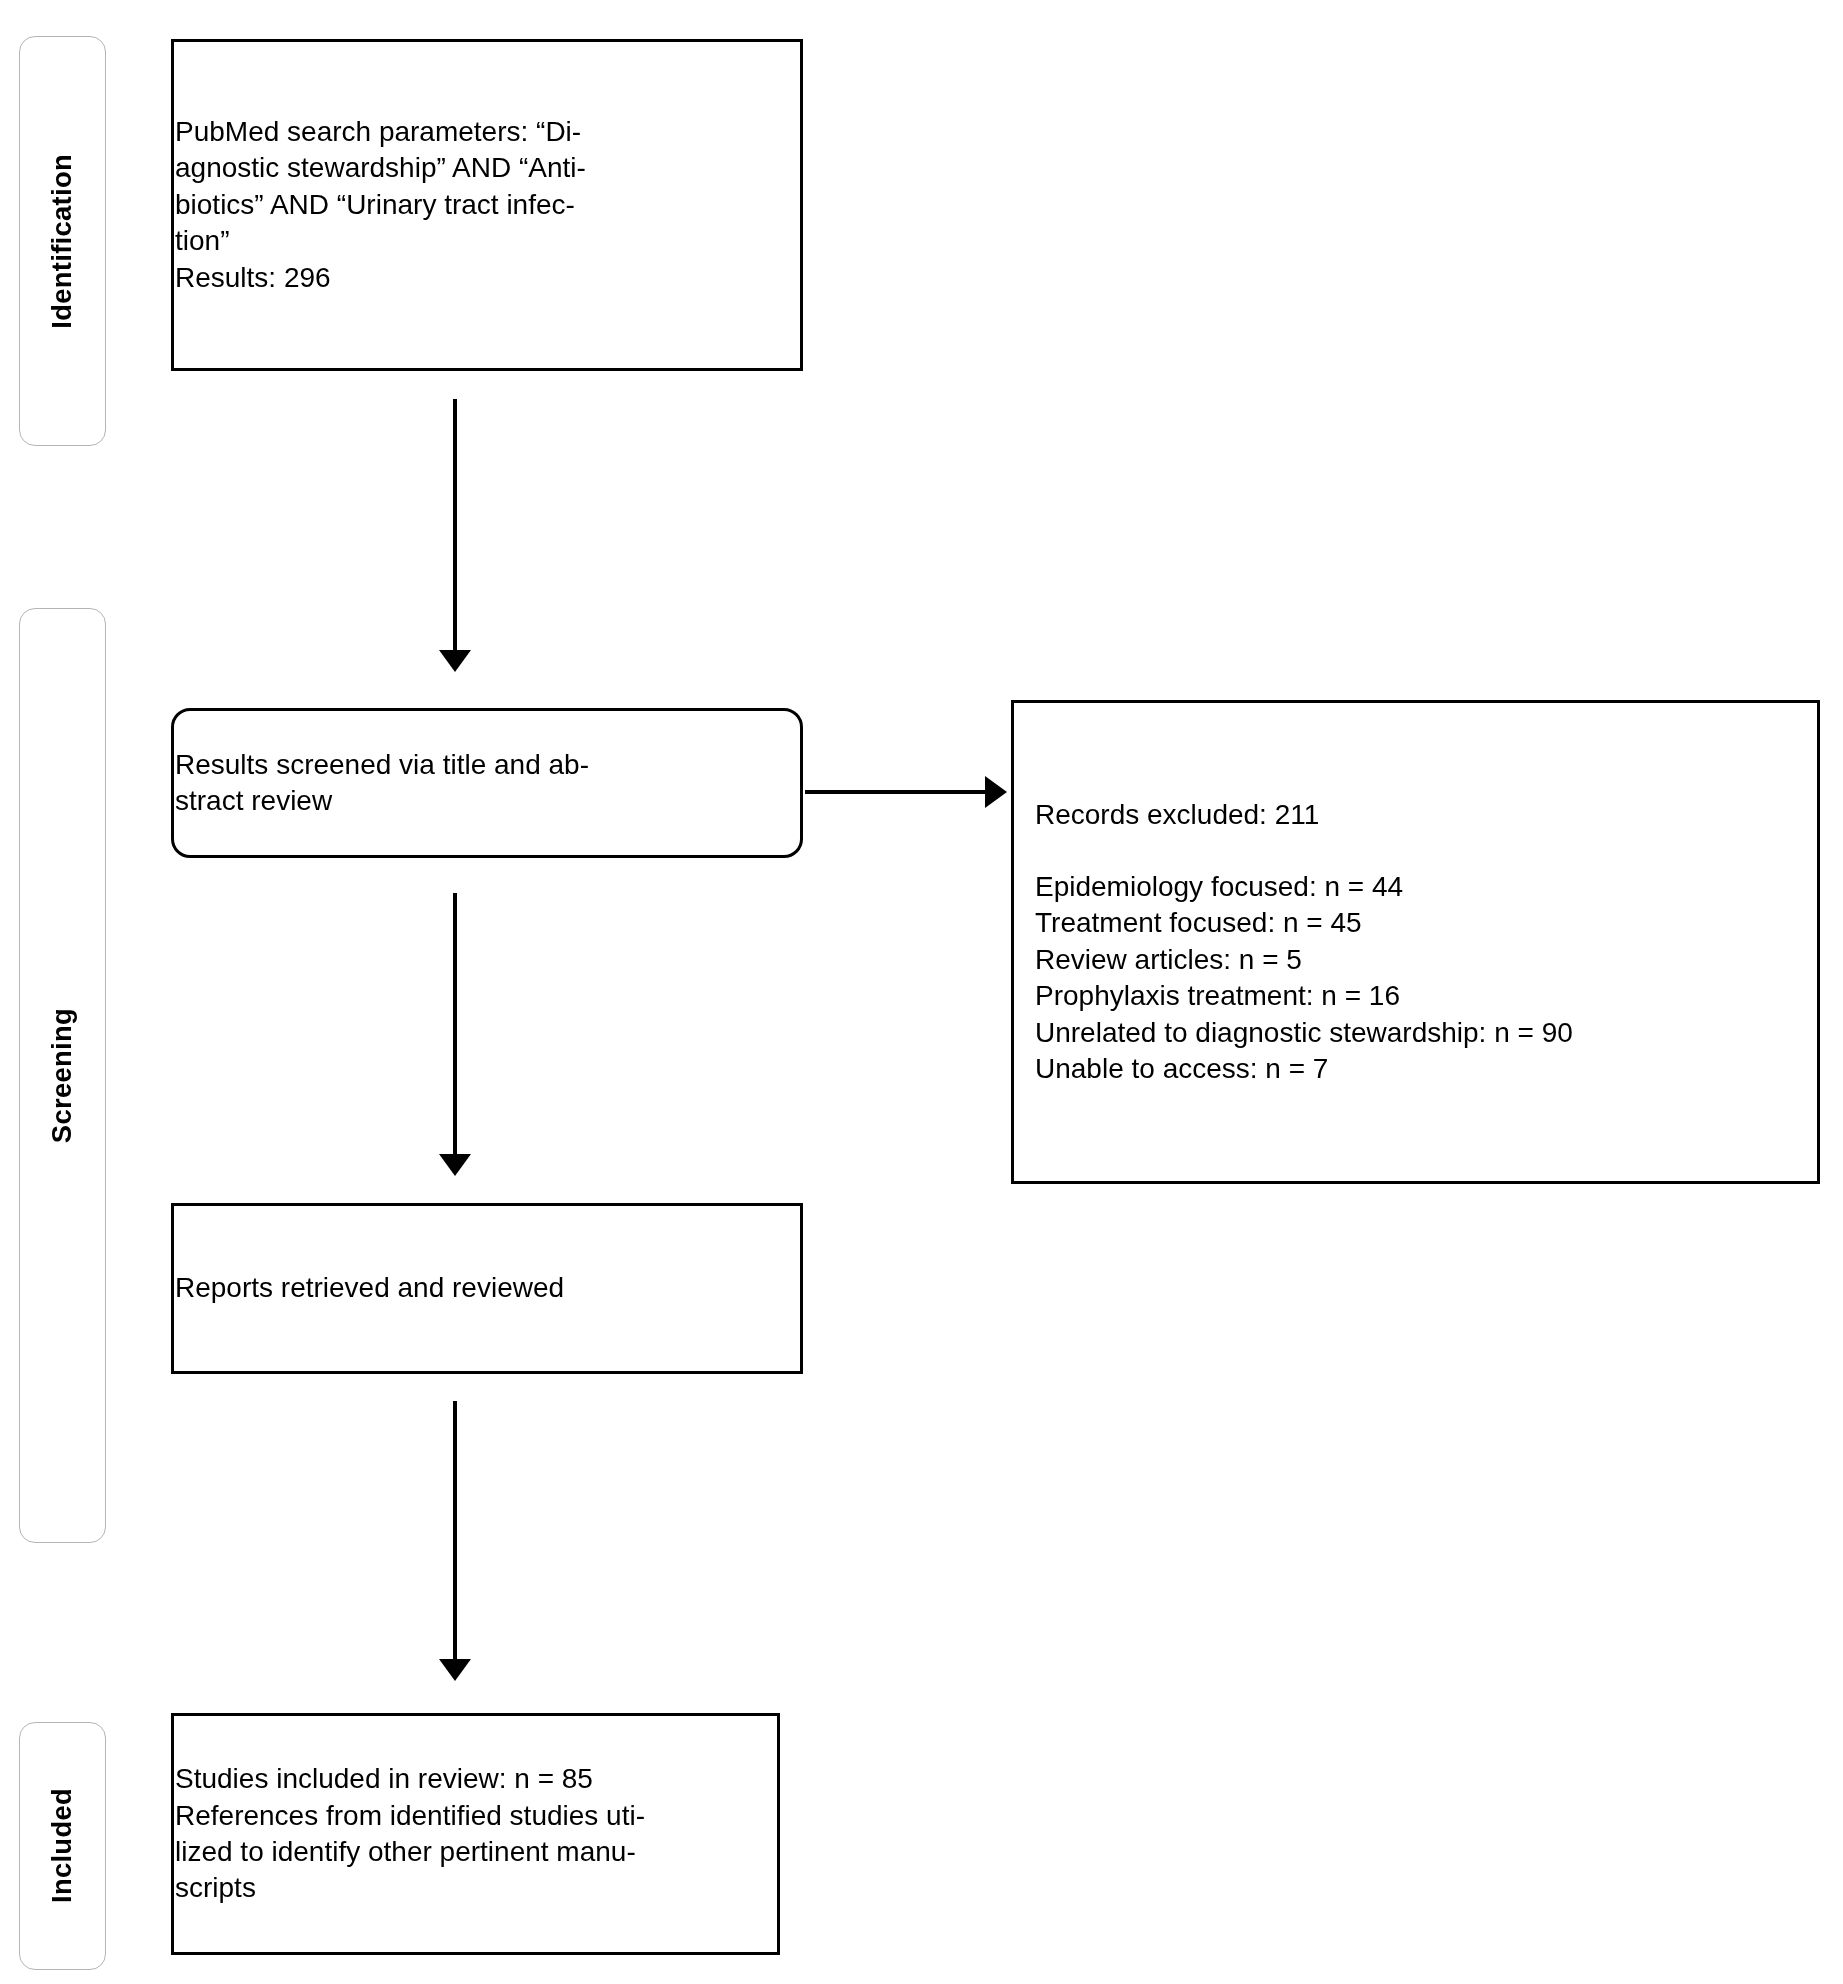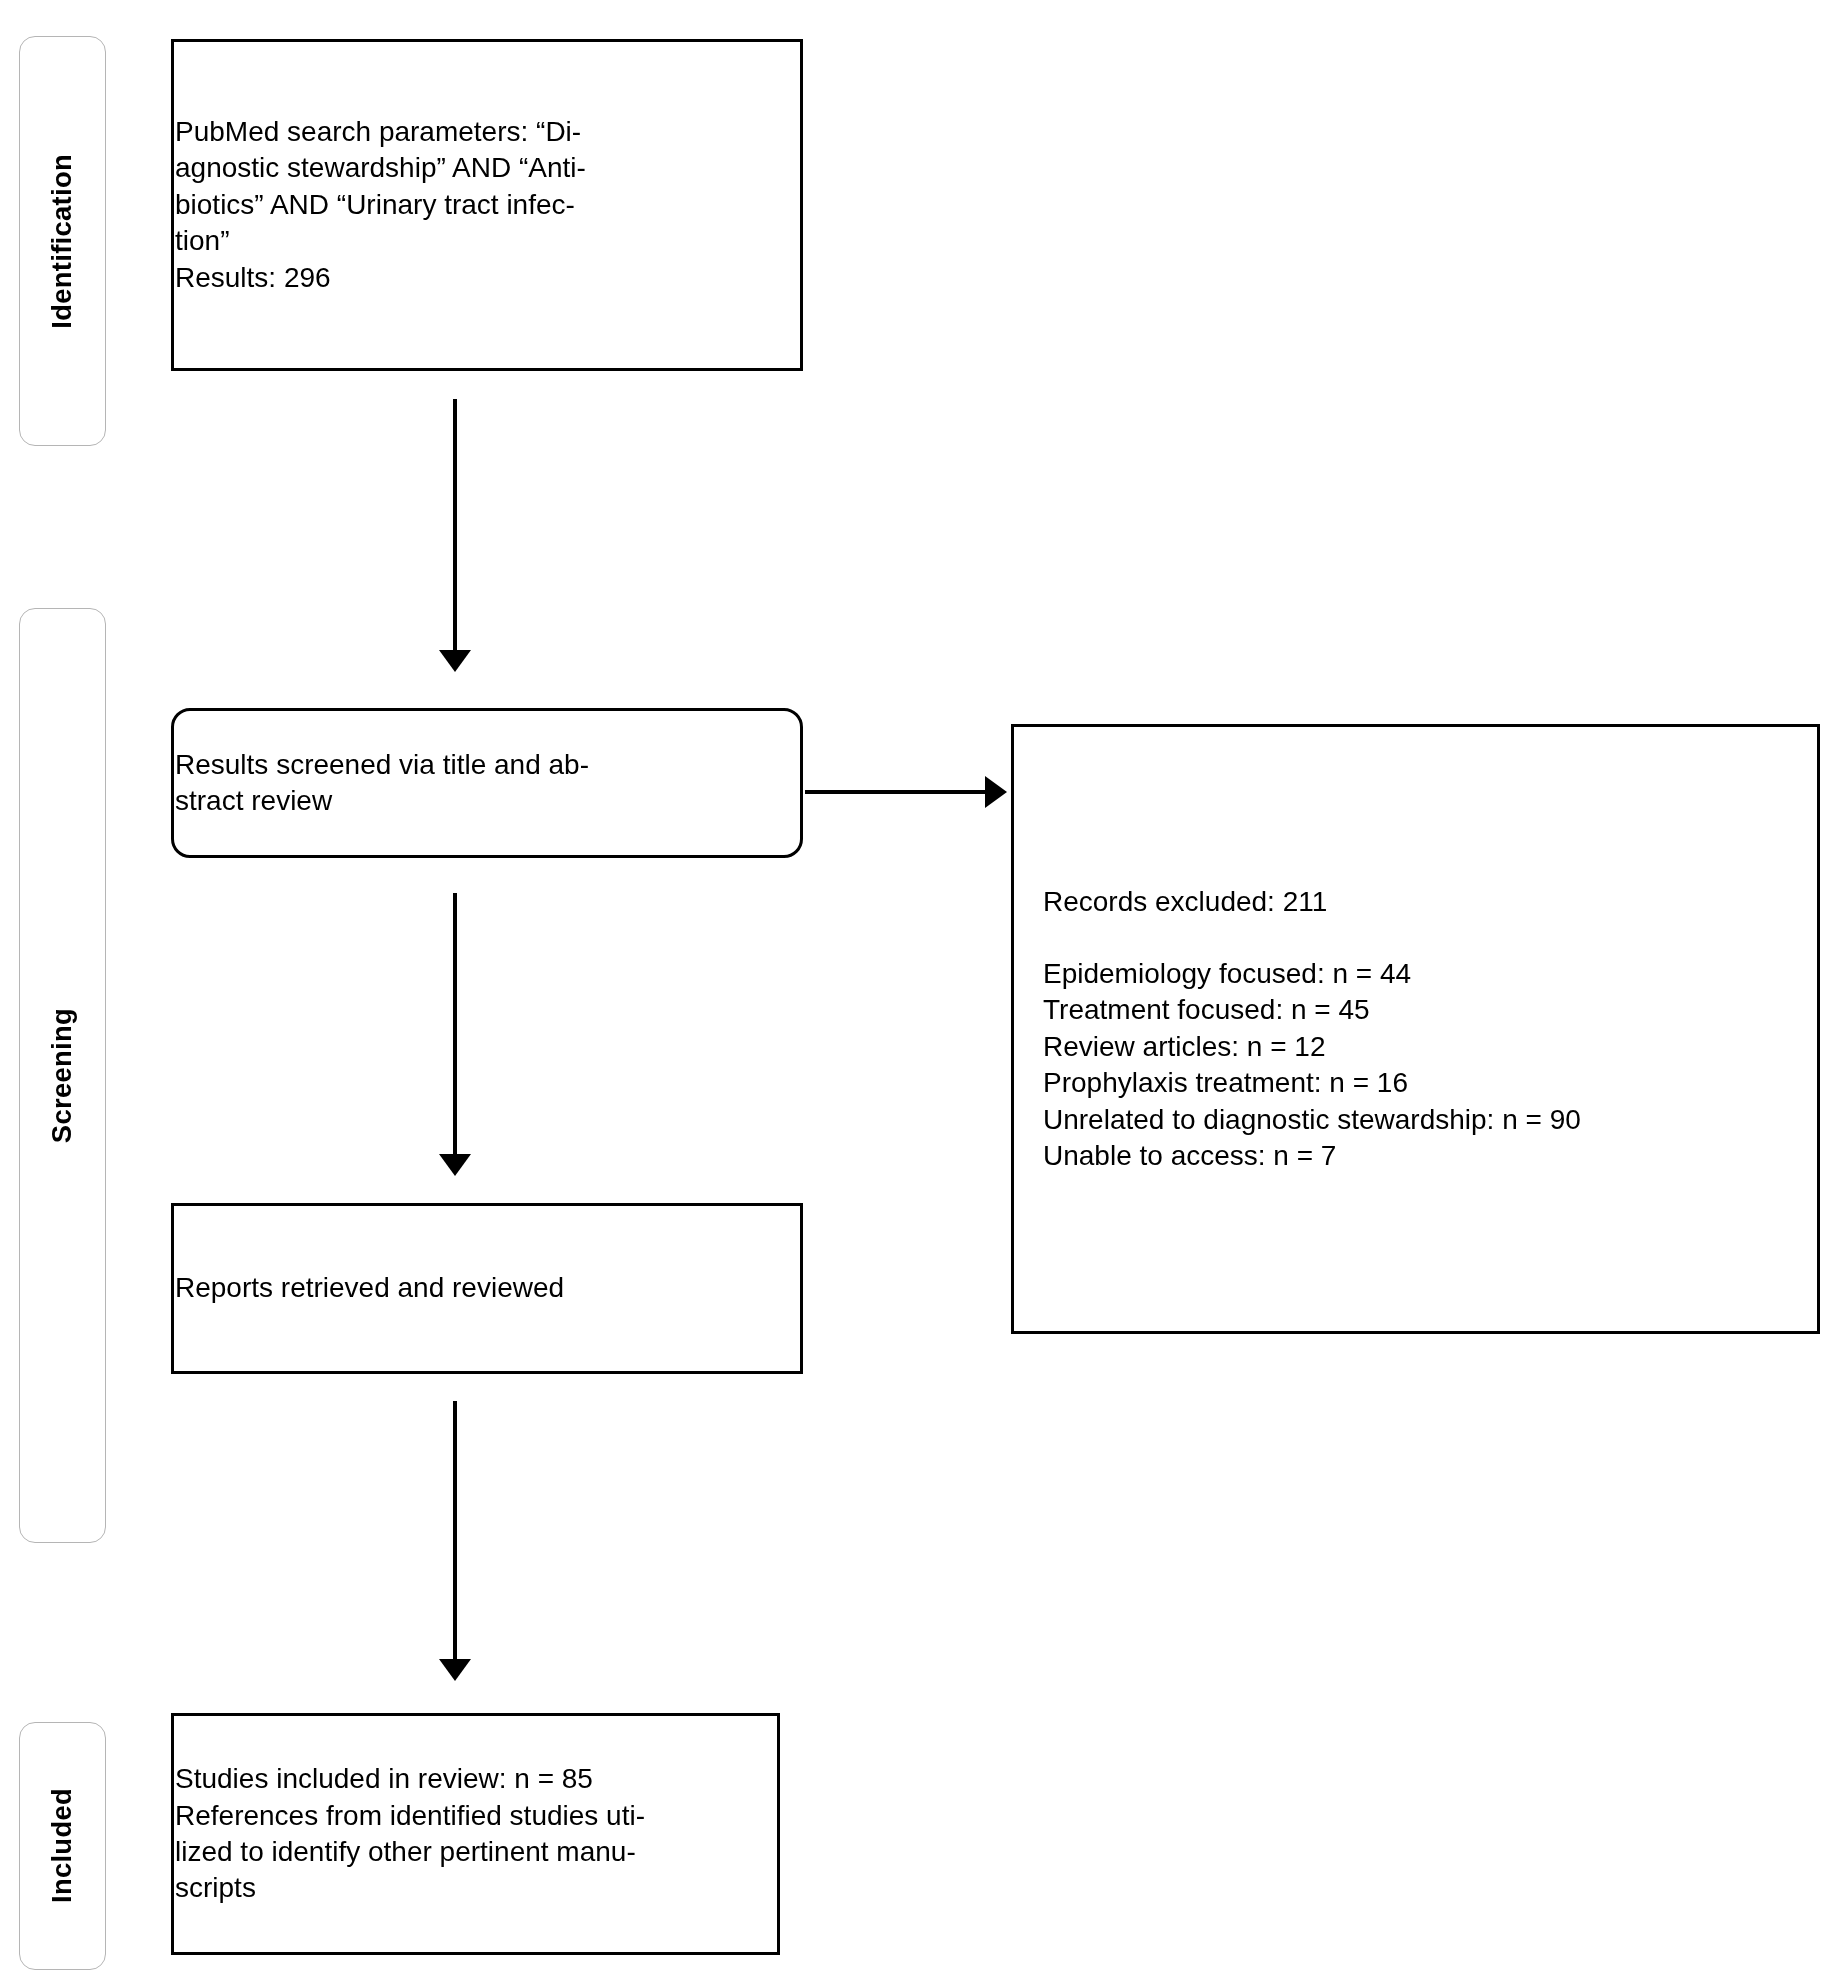--- a/index.html
+++ b/index.html
@@ -62,28 +62,27 @@
     white-space: pre-line;
   }
 
   #box-identification { left: 171px; top: 39px;   width: 632px; height: 332px; }
   #box-screened       { left: 171px; top: 708px; width: 632px; height: 150px; border-radius: 19px; }
   #box-reports        { left: 171px; top: 1203px; width: 632px; height: 171px; }
   #box-included       { left: 171px; top: 1713px; width: 609px; height: 242px; }
 
   #box-excluded {
     position: absolute;
-    left: 1011px; top: 724px;
-    width: 809px; height: 610px;
+    left: 1011px; top: 700px;
+    width: 809px; height: 484px;
     box-sizing: border-box;
     border: 3.1px solid #000000;
     background: #ffffff;
     display: flex;
     align-items: center;
-    padding-left: 8px;
   }
   #box-excluded .excluded-inner {
     padding: 0 21px;
     width: 100%;
   }
   .excluded-heading {
     font-size: 28px;
     line-height: 1.30;
     color: #000000;
     margin-bottom: 36px;
@@ -168,21 +167,21 @@
 
   <div class="arrow-h" id="arrow-screen-to-excl">
     <span class="arrow-h-head"></span>
   </div>
 
   <div id="box-excluded">
     <div class="excluded-inner">
       <div class="excluded-heading">Records excluded: 211</div>
       <div class="excluded-reason">Epidemiology focused: n = 44</div>
       <div class="excluded-reason">Treatment focused: n = 45</div>
-      <div class="excluded-reason">Review articles: n = 12</div>
+      <div class="excluded-reason">Review articles: n = 5</div>
       <div class="excluded-reason">Prophylaxis treatment: n = 16</div>
       <div class="excluded-reason">Unrelated to diagnostic stewardship: n = 90</div>
       <div class="excluded-reason">Unable to access: n = 7</div>
     </div>
   </div>
 
   <div class="arrow-v" id="arrow-screen-to-rep">
     <span class="arrow-v-head"></span>
   </div>
 

